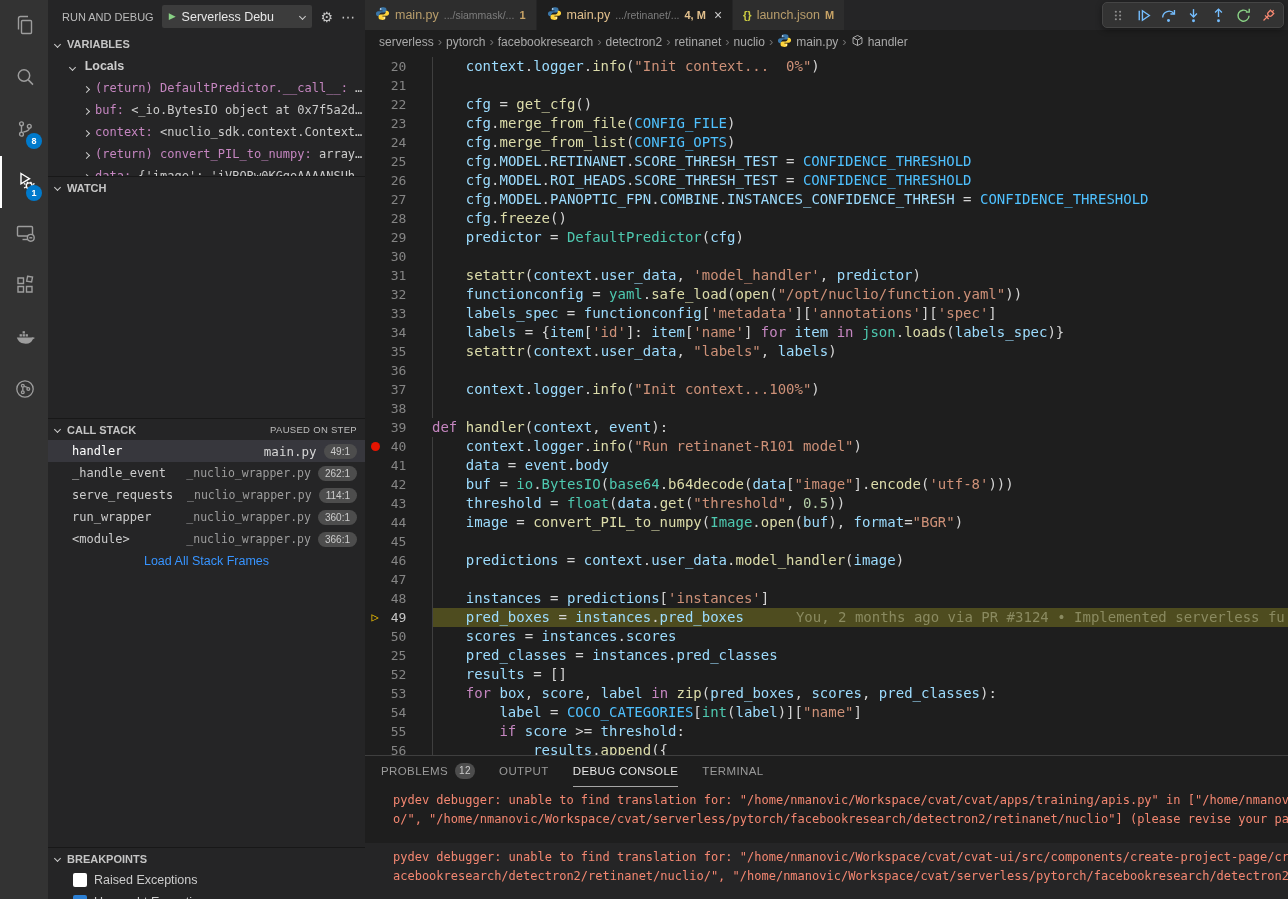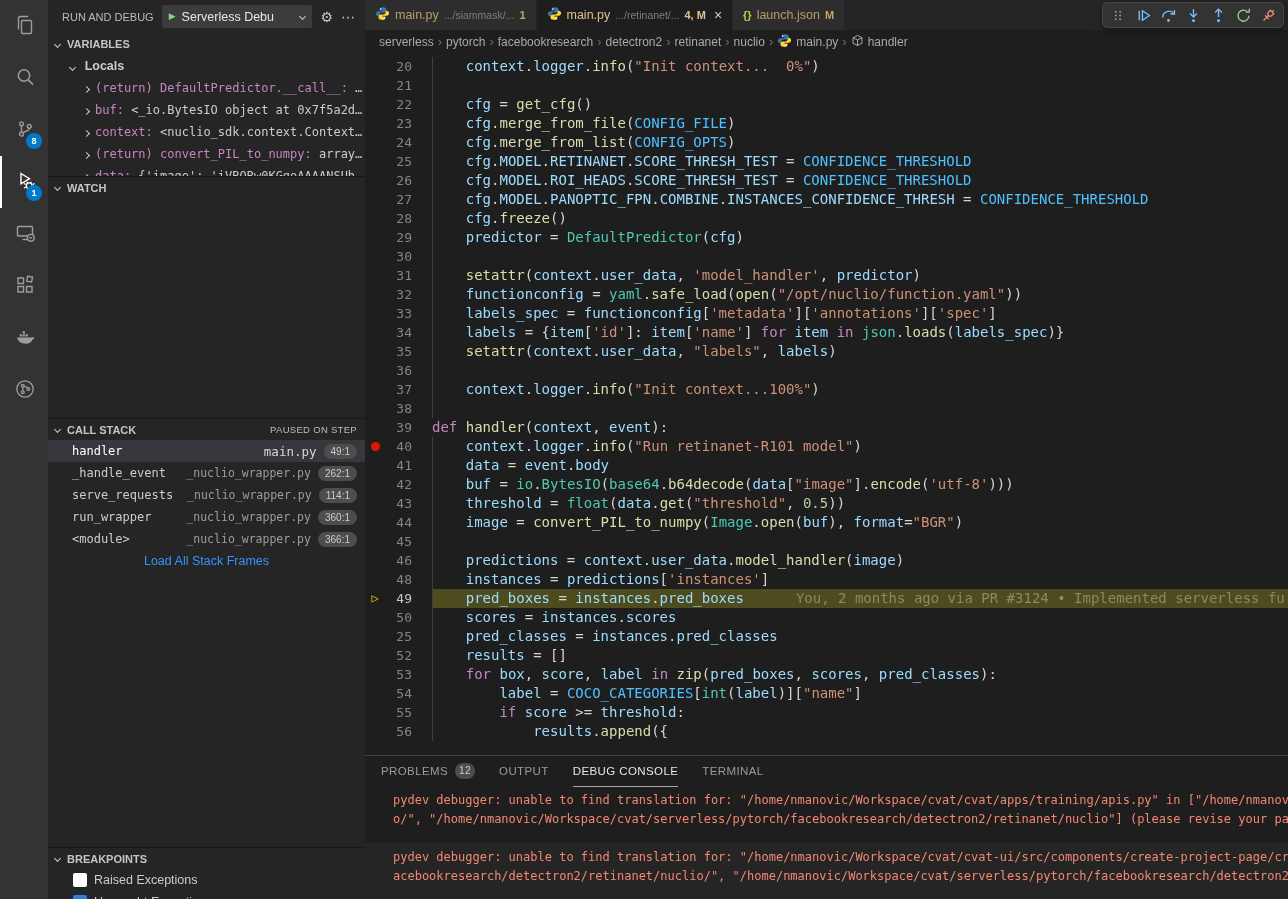--- a/index.html
+++ b/index.html
@@ -80,21 +80,21 @@
 
   
   .editor{flex:1;overflow:hidden;position:relative;background:#1e1e1e;
           font-family:"DejaVu Sans Mono",monospace;font-size:14px}
   .lines{padding-top:4px}
   .linerow{height:19px;line-height:19px;display:flex;white-space:pre;position:relative;cursor:text}
   .linerow.current{background:linear-gradient(to right,transparent 67px,#4e4c1f 67px)}
   .gut-marker{width:20px;flex-shrink:0;display:flex;align-items:center;justify-content:center;cursor:pointer}
   .bp-dot{width:9px;height:9px;border-radius:50%;background:#e51400}
   .cur-arrow{color:#ffcc00;font-size:12px;font-weight:700}
-  .gut-num{width:27px;flex-shrink:0;text-align:right;color:#858585;font-size:13px}
+  .gut-num{width:27px;flex-shrink:0;text-align:center;color:#858585;font-size:13px}
   .linerow.current .gut-num{color:#c6c6c6}
   .code{padding-left:20px}
   .guide{position:absolute;left:67px;top:0;bottom:0;width:1px;background:#3f3f3f}
   .blame{color:#8a8a60;margin-left:52px}
   .tk-d{color:#d4d4d4}.tk-v{color:#9cdcfe}.tk-f{color:#dcdcaa}.tk-k{color:#c586c0}
   .tk-s{color:#ce9178}.tk-c{color:#4fc1ff}.tk-t{color:#4ec9b0}.tk-n{color:#b5cea8}
   .tk-fw{color:#dcdcaa;text-decoration-style:wavy;
          text-decoration-color:#4e94ce;text-decoration-thickness:1px;text-underline-offset:3px}
 
   
@@ -460,20 +460,21 @@
           <div class="linerow"><span class="gut-marker"></span><span class="gut-num">37</span><span class="guide"></span><span class="code"><span class="tk-d">    </span><span class="tk-v">context</span><span class="tk-d">.</span><span class="tk-v">logger</span><span class="tk-d">.</span><span class="tk-f">info</span><span class="tk-d">(</span><span class="tk-s">"Init context...100%"</span><span class="tk-d">)</span></span></div>
           <div class="linerow"><span class="gut-marker"></span><span class="gut-num">38</span><span class="guide"></span><span class="code"></span></div>
           <div class="linerow"><span class="gut-marker"></span><span class="gut-num">39</span><span class="code"><span class="tk-k">def</span><span class="tk-d"> </span><span class="tk-f">handler</span><span class="tk-d">(</span><span class="tk-v">context</span><span class="tk-d">, </span><span class="tk-v">event</span><span class="tk-d">):</span></span></div>
           <div class="linerow"><span class="gut-marker"><span class="bp-dot"></span></span><span class="gut-num">40</span><span class="guide"></span><span class="code"><span class="tk-d">    </span><span class="tk-v">context</span><span class="tk-d">.</span><span class="tk-v">logger</span><span class="tk-d">.</span><span class="tk-f">info</span><span class="tk-d">(</span><span class="tk-s">"Run retinanet-R101 model"</span><span class="tk-d">)</span></span></div>
           <div class="linerow"><span class="gut-marker"></span><span class="gut-num">41</span><span class="guide"></span><span class="code"><span class="tk-d">    </span><span class="tk-v">data</span><span class="tk-d"> = </span><span class="tk-v">event</span><span class="tk-d">.</span><span class="tk-v">body</span></span></div>
           <div class="linerow"><span class="gut-marker"></span><span class="gut-num">42</span><span class="guide"></span><span class="code"><span class="tk-d">    </span><span class="tk-v">buf</span><span class="tk-d"> = </span><span class="tk-t">io</span><span class="tk-d">.</span><span class="tk-t">BytesIO</span><span class="tk-d">(</span><span class="tk-t">base64</span><span class="tk-d">.</span><span class="tk-f">b64decode</span><span class="tk-d">(</span><span class="tk-v">data</span><span class="tk-d">[</span><span class="tk-s">"image"</span><span class="tk-d">].</span><span class="tk-f">encode</span><span class="tk-d">(</span><span class="tk-s">'utf-8'</span><span class="tk-d">)))</span></span></div>
           <div class="linerow"><span class="gut-marker"></span><span class="gut-num">43</span><span class="guide"></span><span class="code"><span class="tk-d">    </span><span class="tk-v">threshold</span><span class="tk-d"> = </span><span class="tk-t">float</span><span class="tk-d">(</span><span class="tk-v">data</span><span class="tk-d">.</span><span class="tk-f">get</span><span class="tk-d">(</span><span class="tk-s">"threshold"</span><span class="tk-d">, </span><span class="tk-n">0.5</span><span class="tk-d">))</span></span></div>
           <div class="linerow"><span class="gut-marker"></span><span class="gut-num">44</span><span class="guide"></span><span class="code"><span class="tk-d">    </span><span class="tk-v">image</span><span class="tk-d"> = </span><span class="tk-f">convert_PIL_to</span><span class="tk-fw">_numpy</span><span class="tk-d">(</span><span class="tk-t">Image</span><span class="tk-d">.</span><span class="tk-f">open</span><span class="tk-d">(</span><span class="tk-v">buf</span><span class="tk-d">), </span><span class="tk-v">format</span><span class="tk-d">=</span><span class="tk-s">"BGR"</span><span class="tk-d">)</span></span></div>
           <div class="linerow"><span class="gut-marker"></span><span class="gut-num">45</span><span class="guide"></span><span class="code"></span></div>
           <div class="linerow"><span class="gut-marker"></span><span class="gut-num">46</span><span class="guide"></span><span class="code"><span class="tk-d">    </span><span class="tk-v">predictions</span><span class="tk-d"> = </span><span class="tk-v">context</span><span class="tk-d">.</span><span class="tk-v">user_data</span><span class="tk-d">.</span><span class="tk-f">model_handler</span><span class="tk-d">(</span><span class="tk-v">image</span><span class="tk-d">)</span></span></div>
+          <div class="linerow"><span class="gut-marker"></span><span class="gut-num">47</span><span class="guide"></span><span class="code"></span></div>
           <div class="linerow"><span class="gut-marker"></span><span class="gut-num">48</span><span class="guide"></span><span class="code"><span class="tk-d">    </span><span class="tk-v">instances</span><span class="tk-d"> = </span><span class="tk-v">predictions</span><span class="tk-d">[</span><span class="tk-s">'instances'</span><span class="tk-d">]</span></span></div>
           <div class="linerow current"><span class="gut-marker"><span class="cur-arrow">▷</span></span><span class="gut-num">49</span><span class="guide"></span><span class="code"><span class="tk-d">    </span><span class="tk-v">pred_boxes</span><span class="tk-d"> = </span><span class="tk-v">instances</span><span class="tk-d">.</span><span class="tk-v">pred_boxes</span><span class="blame">You, 2 months ago via PR #3124 • Implemented serverless fu</span></span></div>
           <div class="linerow"><span class="gut-marker"></span><span class="gut-num">50</span><span class="guide"></span><span class="code"><span class="tk-d">    </span><span class="tk-v">scores</span><span class="tk-d"> = </span><span class="tk-v">instances</span><span class="tk-d">.</span><span class="tk-v">scores</span></span></div>
           <div class="linerow"><span class="gut-marker"></span><span class="gut-num">25</span><span class="guide"></span><span class="code"><span class="tk-d">    </span><span class="tk-v">pred_classes</span><span class="tk-d"> = </span><span class="tk-v">instances</span><span class="tk-d">.</span><span class="tk-v">pred_classes</span></span></div>
           <div class="linerow"><span class="gut-marker"></span><span class="gut-num">52</span><span class="guide"></span><span class="code"><span class="tk-d">    </span><span class="tk-v">results</span><span class="tk-d"> = []</span></span></div>
           <div class="linerow"><span class="gut-marker"></span><span class="gut-num">53</span><span class="guide"></span><span class="code"><span class="tk-d">    </span><span class="tk-k">for</span><span class="tk-d"> </span><span class="tk-v">box</span><span class="tk-d">, </span><span class="tk-v">score</span><span class="tk-d">, </span><span class="tk-v">label</span><span class="tk-d"> </span><span class="tk-k">in</span><span class="tk-d"> </span><span class="tk-f">zip</span><span class="tk-d">(</span><span class="tk-v">pred_boxes</span><span class="tk-d">, </span><span class="tk-v">scores</span><span class="tk-d">, </span><span class="tk-v">pred_classes</span><span class="tk-d">):</span></span></div>
           <div class="linerow"><span class="gut-marker"></span><span class="gut-num">54</span><span class="guide"></span><span class="code"><span class="tk-d">        </span><span class="tk-v">label</span><span class="tk-d"> = </span><span class="tk-c">COCO_CATEGORIES</span><span class="tk-d">[</span><span class="tk-t">int</span><span class="tk-d">(</span><span class="tk-v">label</span><span class="tk-d">)][</span><span class="tk-s">"name"</span><span class="tk-d">]</span></span></div>
           <div class="linerow"><span class="gut-marker"></span><span class="gut-num">55</span><span class="guide"></span><span class="code"><span class="tk-d">        </span><span class="tk-k">if</span><span class="tk-d"> </span><span class="tk-v">score</span><span class="tk-d"> &gt;= </span><span class="tk-v">threshold</span><span class="tk-d">:</span></span></div>
           <div class="linerow"><span class="gut-marker"></span><span class="gut-num">56</span><span class="guide"></span><span class="code"><span class="tk-d">            </span><span class="tk-v">results</span><span class="tk-d">.</span><span class="tk-f">append</span><span class="tk-d">({</span></span></div>
         </div>

